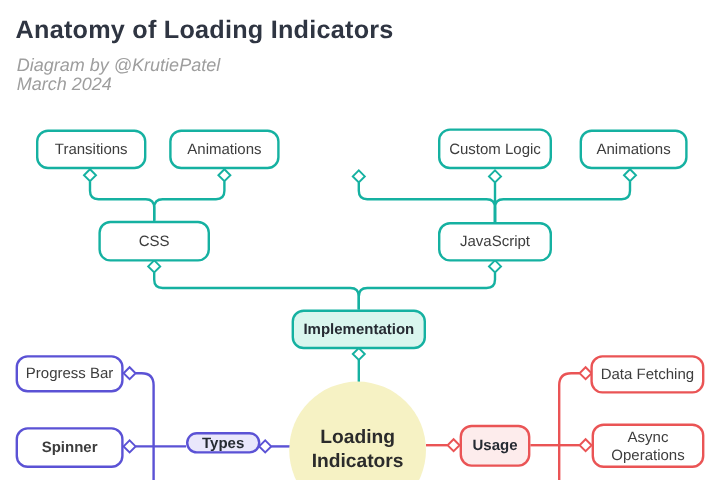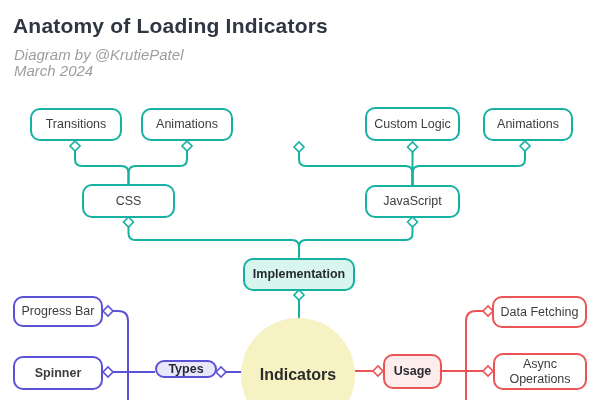--- a/index.html
+++ b/index.html
@@ -153,16 +153,17 @@
     <span>Usage</span>
   </div>
   <div class="node b-red n-data-fetching">
     <span>Data Fetching</span>
   </div>
   <div class="node b-red n-async">
     <span>Async Operations</span>
   </div>
 
   <div class="root">
+    <span>Loading</span>
     <span>Indicators</span>
   </div>
 
 </div>
 
 </body></html>

